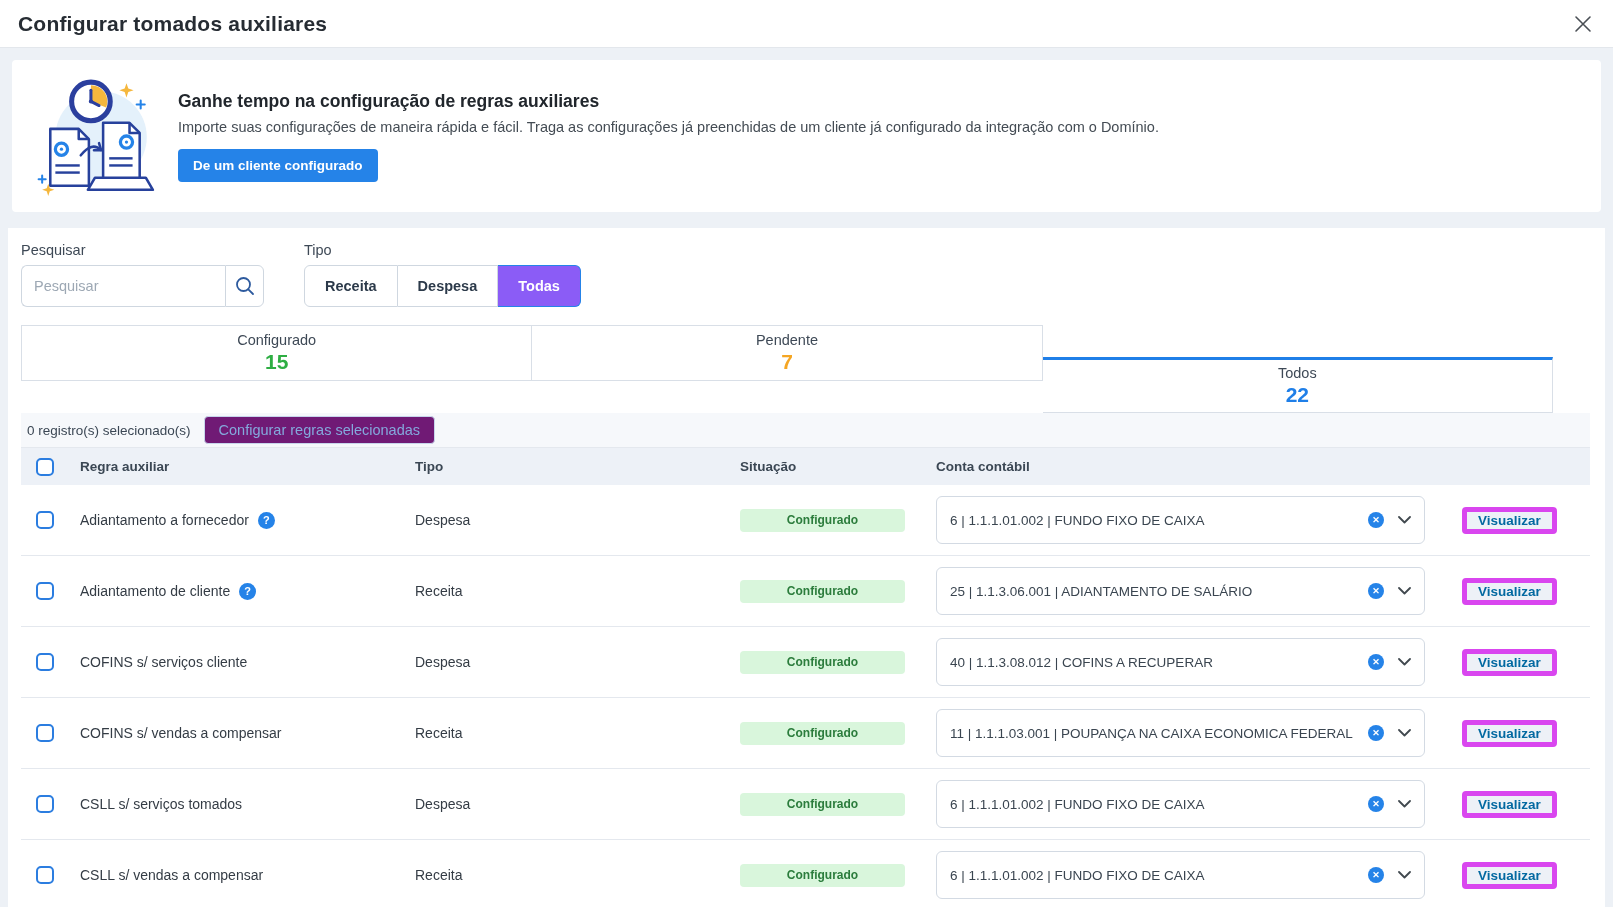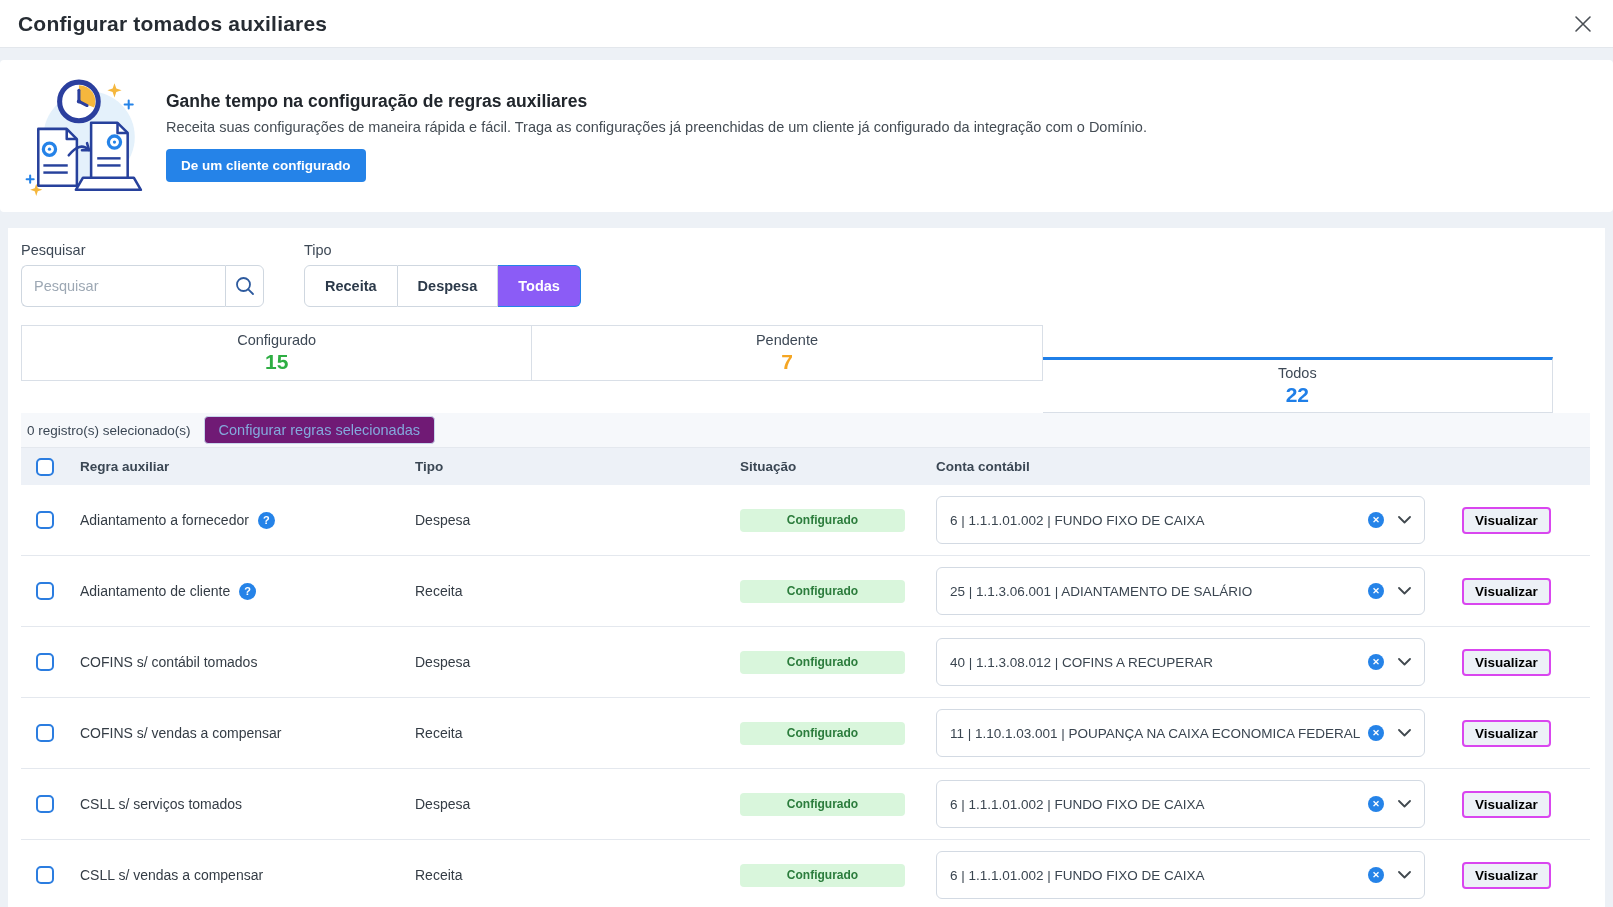--- a/index.html
+++ b/index.html
@@ -13,21 +13,21 @@
   
   .app-header {
     background: #fff; height: 48px; border-bottom: 1px solid #e3e7ec;
     display: flex; align-items: center; justify-content: space-between;
     padding: 0 18px;
   }
   .app-title { font-size: 21px; font-weight: 700; color: #262c33; letter-spacing: .2px; }
   .close-btn { cursor: pointer; display: flex; align-items: center; justify-content: center; width: 24px; height: 24px; }
   
   .banner-card {
-    margin: 12px 0 16px; background: #fff; border-radius: 4px;
+    margin: 12px 12px 16px; background: #fff; border-radius: 4px;
     min-height: 152px; display: flex; align-items: center; gap: 22px;
     padding: 10px 24px;
   }
   .banner-heading { font-size: 17.5px; font-weight: 700; color: #21262c; margin-bottom: 7px; }
   .banner-desc { font-size: 14.5px; color: #444c54; margin-bottom: 14px; }
   .banner-btn {
     background: #2583e8; color: #fff; border: none; border-radius: 4px;
     font-family: inherit; font-size: 13.5px; font-weight: 700;
     padding: 9px 15px; cursor: pointer;
   }
@@ -98,22 +98,22 @@
     display: flex; align-items: center; justify-content: space-between; padding: 0 13px; cursor: pointer;
   }
   .select-value { font-size: 13.5px; color: #3a4550; white-space: nowrap; }
   .select-icons { display: flex; align-items: center; gap: 14px; }
   .clear-icon {
     width: 16px; height: 16px; border-radius: 50%; background: #2583e8; color: #fff;
     font-size: 9px; font-weight: 700; display: flex; align-items: center; justify-content: center; cursor: pointer;
   }
   .action-cell { padding-left: 37px; }
   .visualizar-btn {
-    height: 27px; padding: 0 11px; background: #edf1f7; border: 2px solid #d946ef; border-radius: 4px;
-    color: #000000; font-family: inherit; font-size: 13.5px; font-weight: 700; cursor: pointer;
+    height: 27px; padding: 0 11px; background: #edf1f7; border: 5px solid #d946ef; border-radius: 4px;
+    color: #0369a1; font-family: inherit; font-size: 13.5px; font-weight: 700; cursor: pointer;
   }
 </style>
 </head>
 <body>
 
 <div class="app-header">
   <div class="app-title">Configurar tomados auxiliares</div>
   <div class="close-btn">
     <svg width="18" height="18" viewBox="0 0 18 18">
         <path d="M2 2 L16 16 M16 2 L2 16" stroke="#4a4f55" stroke-width="1.6" stroke-linecap="round"></path>
@@ -150,21 +150,21 @@
     <line x1="54" y1="29" x2="62" y2="33" stroke="#2b3f9e" stroke-width="3" stroke-linecap="round"></line>
     <circle cx="54" cy="29" r="2" fill="#2b3f9e"></circle>
 
     <path transform="translate(89,18)" d="M0 -7 L1.8 -1.8 L7 0 L1.8 1.8 L0 7 L-1.8 1.8 L-7 0 L-1.8 -1.8 Z" fill="#f5b73d"></path>
     <path d="M103 28 v8 M99 32 h8" stroke="#2583e8" stroke-width="2" stroke-linecap="round"></path>
     <path transform="translate(12,116)" d="M0 -6 L1.5 -1.5 L6 0 L1.5 1.5 L0 6 L-1.5 1.5 L-6 0 L-1.5 -1.5 Z" fill="#f5b73d"></path>
     <path d="M6 102 v7 M2.5 105.5 h7" stroke="#2583e8" stroke-width="2" stroke-linecap="round"></path>
   </svg>
   <div class="banner-text">
     <div class="banner-heading">Ganhe tempo na configuração de regras auxiliares</div>
-    <div class="banner-desc">Receita suas configurações de maneira rápida e fácil. Traga as configurações já preenchidas de um cliente já configurado da integração com o Domínio.</div>
+    <div class="banner-desc">Importe suas configurações de maneira rápida e fácil. Traga as configurações já preenchidas de um cliente já configurado da integração com o Domínio.</div>
     <button class="banner-btn">De um cliente configurado</button>
   </div>
 </div>
 
 <div class="main-card">
 
   <div class="filters">
     <div>
       <div class="field-label">Pesquisar</div>
       <div class="search-group">
@@ -271,21 +271,21 @@
     </div>
     <div class="action-cell">
       <button class="visualizar-btn">Visualizar</button>
     </div>
   </div>
       <div class="t-row t-body-row">
     <div class="cb-cell">
           <span class="checkbox"></span>
         </div>
     <div class="name-cell">
-      <span>COFINS s/ contábil tomados</span>
+      <span>COFINS s/ serviços cliente</span>
 
     </div>
     <div>Despesa</div>
     <div>
           <span class="badge">Configurado</span>
         </div>
     <div>
       <div class="select-box">
         <span class="select-value">40 | 1.1.3.08.012 | COFINS A RECUPERAR</span>
         <span class="select-icons">
@@ -307,21 +307,21 @@
     <div class="name-cell">
       <span>COFINS s/ vendas a compensar</span>
 
     </div>
     <div>Receita</div>
     <div>
           <span class="badge">Configurado</span>
         </div>
     <div>
       <div class="select-box">
-        <span class="select-value">11 | 1.10.1.03.001 | POUPANÇA NA CAIXA ECONOMICA FEDERAL</span>
+        <span class="select-value">11 | 1.1.1.03.001 | POUPANÇA NA CAIXA ECONOMICA FEDERAL</span>
         <span class="select-icons">
           <span class="clear-icon">✕</span>
           <svg width="13" height="8" viewBox="0 0 13 8">
             <path d="M1 1 L6.5 6.5 L12 1" fill="none" stroke="#41494f" stroke-width="1.8" stroke-linecap="round" stroke-linejoin="round"></path>
           </svg>
         </span>
       </div>
     </div>
     <div class="action-cell">
       <button class="visualizar-btn">Visualizar</button>

